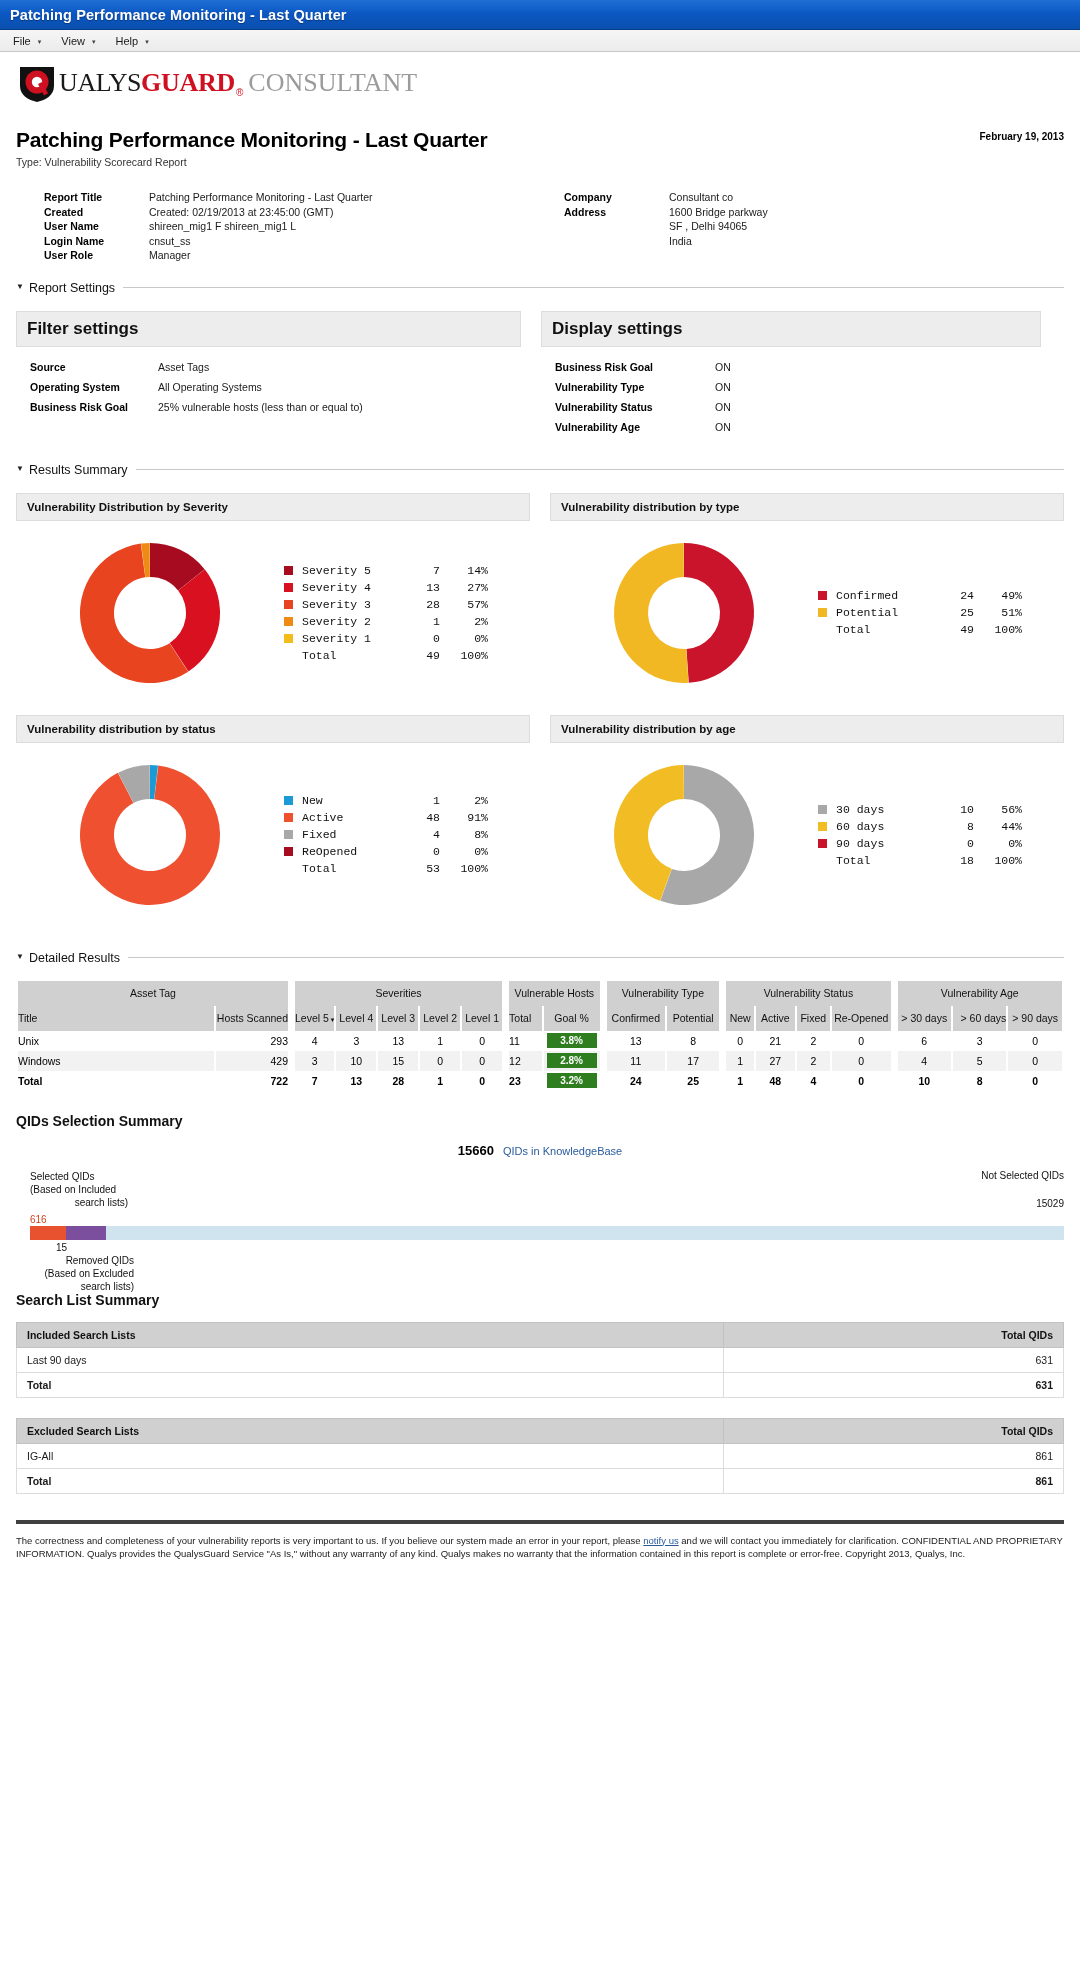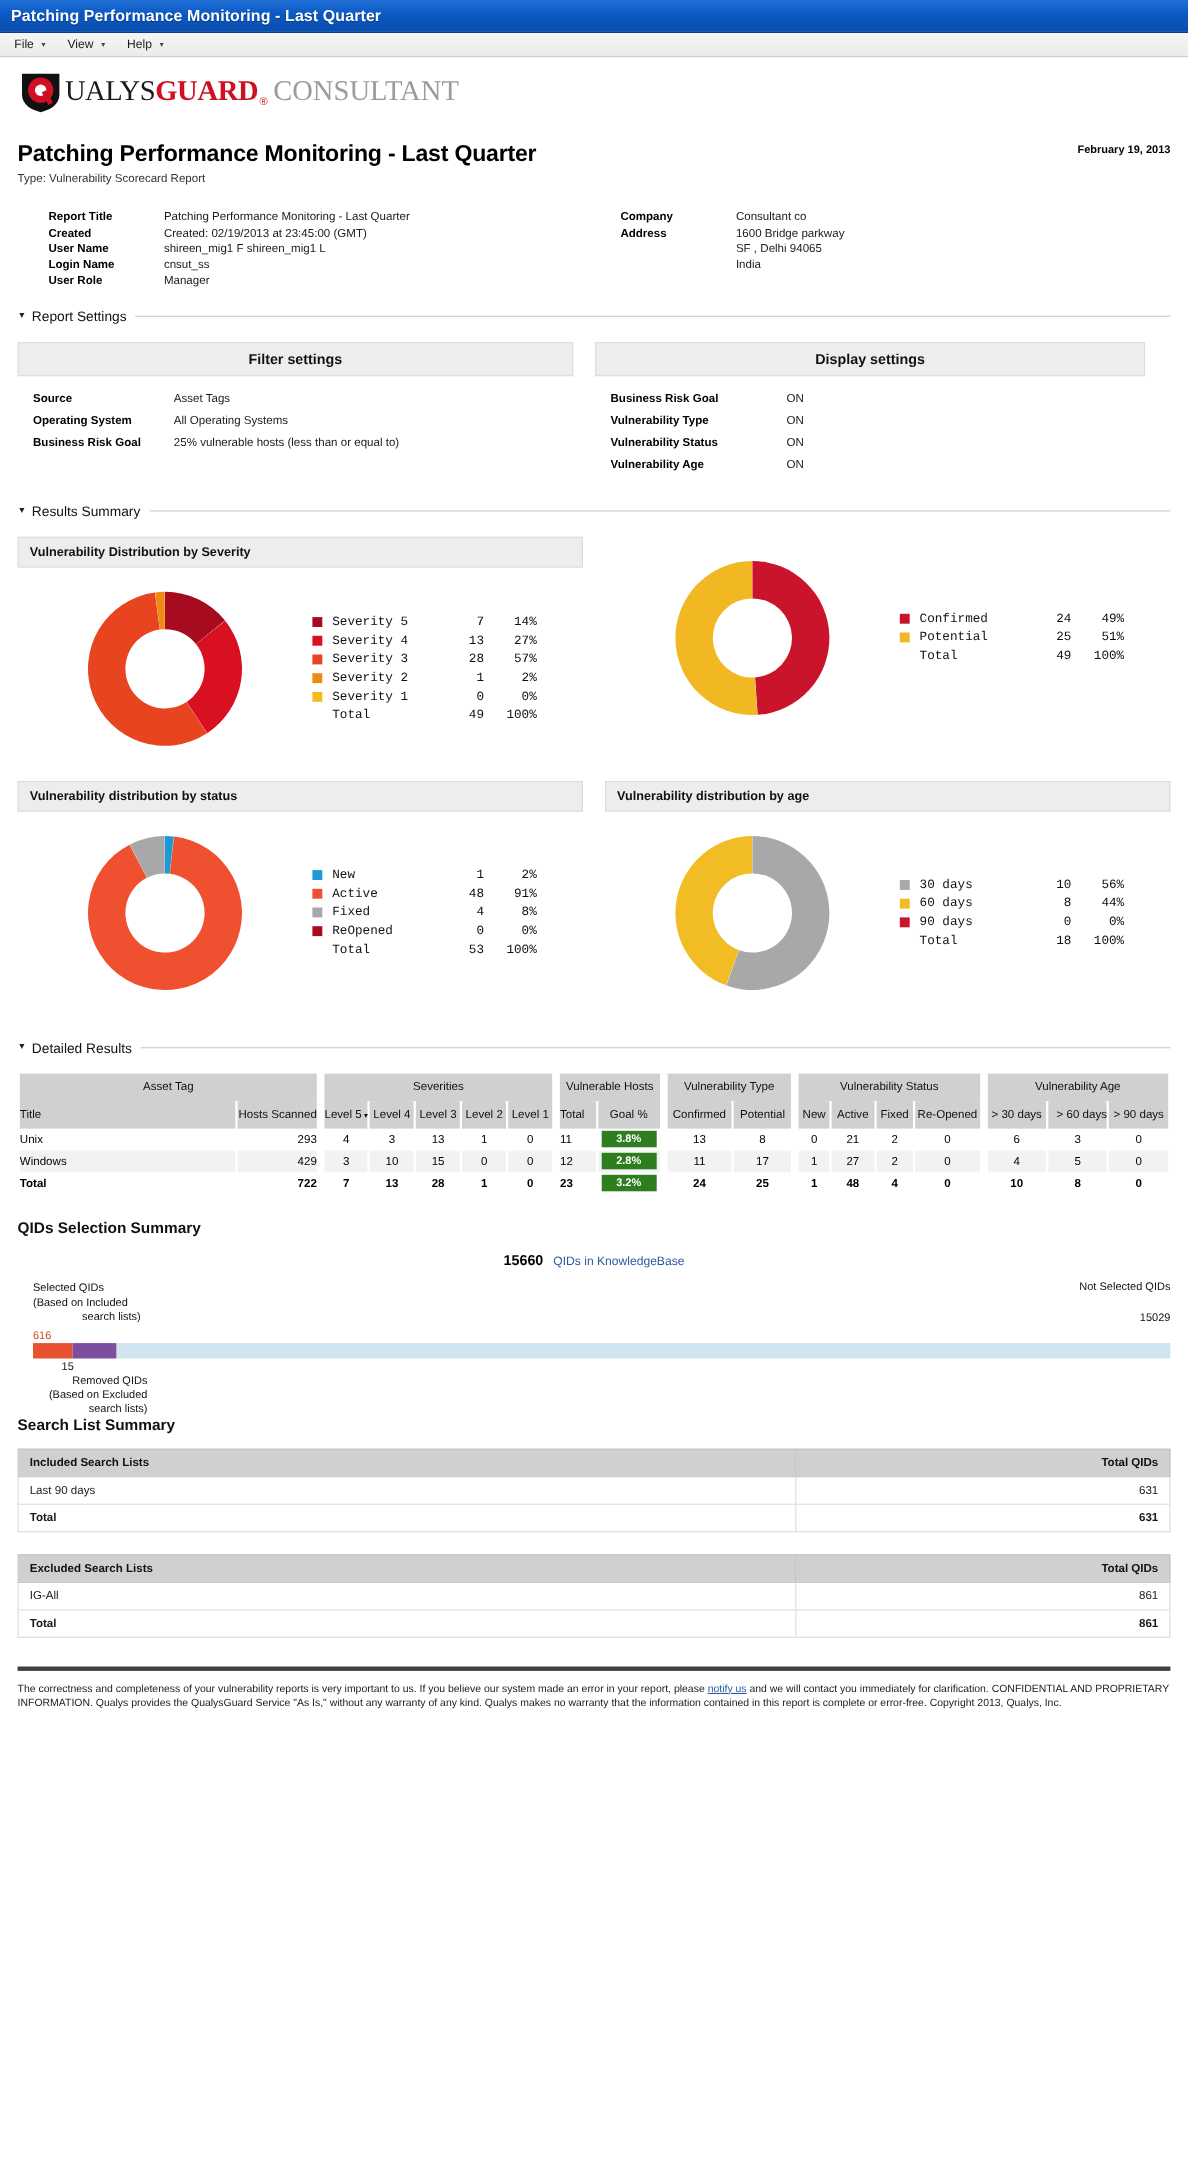--- a/index.html
+++ b/index.html
@@ -112,24 +112,23 @@
   .section .rule { flex:1; height:1px; background:#c9c9c9; margin-left:8px; }
 
   
   .settings-row { display:flex; gap:20px; margin-top:16px; }
   .panel { }
   .panel.fl { width:505px; }
   .panel.ds { width:500px; }
   .panel-hd {
     background:#ededed;
     border:1px solid #dcdcdc;
-    font-weight:bold; font-size:13px;
+    font-weight:bold; font-size:17px;
     padding:7px 10px;
     color:#111;
-    text-align:center;
   }
   .panel-body { padding:10px 0 0 14px; }
   .kv { display:flex; font-size:10.5px; line-height:20px; }
   .kv .k { width:128px; font-weight:bold; color:#000; }
   .kv .v { color:#1a1a1a; }
   .panel.ds .kv .k { width:160px; }
 
   
   .charts { margin-top:16px; }
   .chart-row { display:flex; gap:20px; margin-bottom:16px; }
@@ -406,20 +405,21 @@
               <div class="lg-row">
                 <span class="lg-sw blank"></span>
                 <span class="lg-lbl">Total</span>
                 <span class="lg-n">49</span>
                 <span class="lg-p">100%</span>
               </div>
             </div>
         </div>
       </div>
       <div class="card">
+        <div class="card-hd">Vulnerability distribution by type</div>
         <div class="card-body">
           <div class="donut-wrap" id="donut1">
               <svg width="152" height="152" viewBox="0 0 152 152">
                 <path d="M 76 6 A 70 70 0 0 1 80.7643034842127 145.8376790300932 L 78.45021322045224 111.91652064404792 A 36 36 0 0 0 76 40 Z" fill="#c9142b"></path>
                 <path d="M 80.48491539864992 145.85617749252356 A 70 70 0 1 1 75.72000074666609 6.000559999253326 L 75.8560003839997 40.000287999616 A 36 36 0 1 0 78.30652791930568 111.9260341390121 Z" fill="#f2b824"></path>
               </svg>
             </div>
           <div class="legend" id="legend1">
               <div class="lg-row">
                 <span class="lg-sw" style="background:#c9142b"></span>

